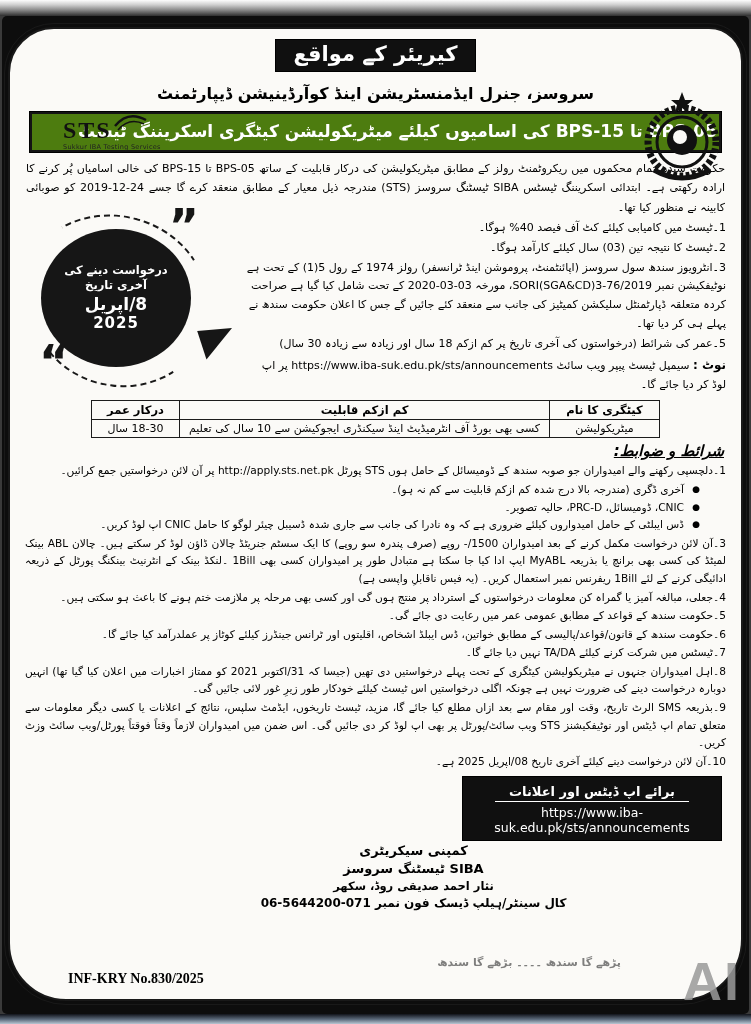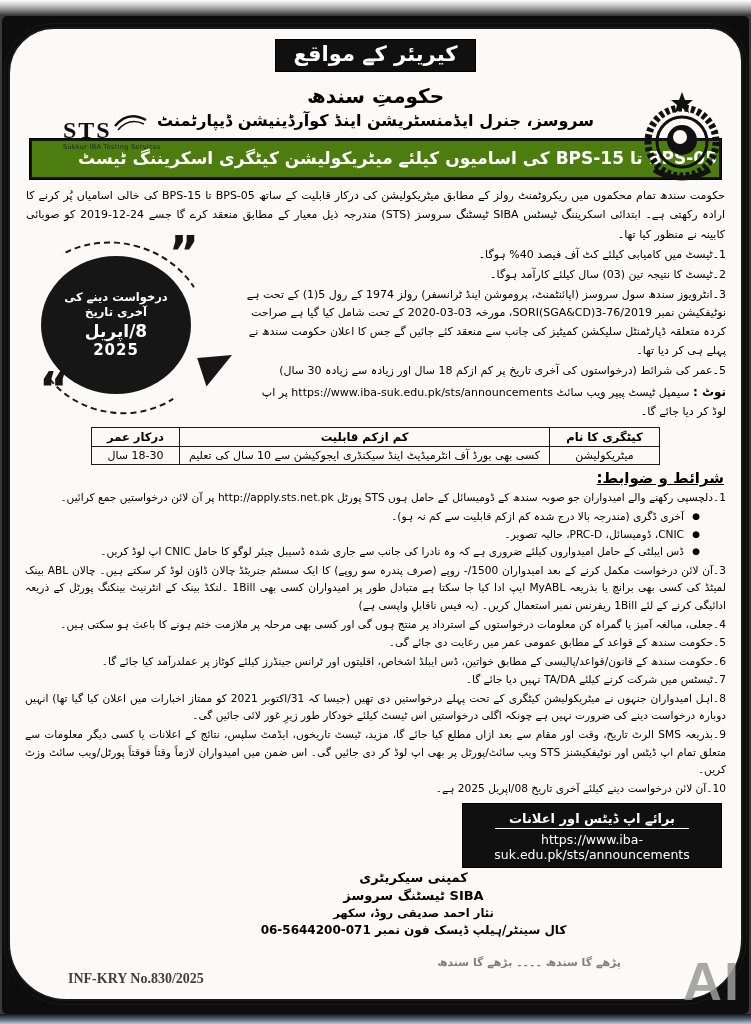--- a/index.html
+++ b/index.html
@@ -82,41 +82,41 @@
 
   
   table.qual{ border-collapse:collapse; margin:6px auto 4px; direction:rtl; clear:both; }
   table.qual th, table.qual td{ border:1.4px solid #1c1c1c; font-size:11px; padding:2px 7px;
     text-align:center; background:#fbfaf7; }
   table.qual th{ font-weight:bold; font-size:11.5px; }
   .col-cat{ width:110px; } .col-qual{ width:370px; } .col-age{ width:88px; }
 
   
   .terms-heading{ font-size:15px; font-weight:bold; text-align:right; margin:3px 2px 2px;
-    text-decoration:underline; }
+    text-decoration:underline;font-style:italic; }
   .terms{ font-size:10.6px; line-height:1.66; }
   .terms .tm{ margin:1px 0; text-align:justify; }
   .terms .bullet{ margin:0 26px 0 0; text-align:right; position:relative; padding-right:16px; }
   .terms .bullet::before{ content:"●"; position:absolute; right:0; top:1px; font-size:9px; }
 
   
   .updates-box{ width:260px; margin:6px 4px 2px auto; background:#101010; color:#fff;
     text-align:center; padding:4px 6px 5px; border:1px solid #000; direction:rtl; }
   .updates-box .lbl{ display:inline-block; font-size:13px; font-weight:bold;
     border-bottom:1px solid #fff; padding:0 14px 2px; }
   .updates-box .url{ display:block; font-size:12.5px; margin-top:3px; direction:ltr; }
 
   
   .signature{ text-align:center; margin:2px auto 0; transform:translateX(38px); direction:rtl; }
   .signature .s1{ font-size:13px; font-weight:bold; }
   .signature .s2{ font-size:13px; font-weight:bold; margin-top:3px; }
   .signature .s3{ font-size:11.5px; font-weight:bold; margin-top:3px; }
   .signature .s4{ font-size:12px; font-weight:bold; margin-top:3px; }
   .inf-no{ position:absolute; left:58px; bottom:12px; font-family:"Liberation Serif", serif;
-    font-weight:bold; font-size:14px; color:#404040; }
+    font-weight:bold; font-size:14px; color:#000000; }
   .slogan{ position:absolute; right:120px; bottom:30px; font-size:11px; font-weight:bold;
     color:#555; opacity:.75; direction:rtl; }
   .watermark{ position:absolute; right:8px; bottom:2px; font-size:54px; font-weight:bold;
     color:#9a9a9a; opacity:.85; font-family:"Liberation Sans", sans-serif; z-index:3;
     letter-spacing:2px; }
 </style>
 </head>
 <body>
 
 <div class="metal-top"></div>
@@ -140,21 +140,20 @@
         <svg width="84" height="96" viewBox="0 0 84 96">
           <polygon points="42,2 45,10 53,10 47,15 49,23 42,18 35,23 37,15 31,10 39,10" fill="#111"></polygon>
           <circle cx="42" cy="52" r="34" fill="none" stroke="#111" stroke-width="7" stroke-dasharray="4 2.5"></circle>
           <circle cx="42" cy="52" r="25" fill="none" stroke="#111" stroke-width="3"></circle>
           <circle cx="42" cy="50" r="15" fill="#111"></circle>
           <circle cx="40" cy="47" r="7" fill="#fbfaf7"></circle>
           <path d="M14 80 Q42 96 70 80" fill="none" stroke="#111" stroke-width="5"></path>
         </svg>
       </div>
 
-      <div class="govt-title rtl">حکومتِ سندھ</div>
       <div class="dept-title rtl">سروسز، جنرل ایڈمنسٹریشن اینڈ کوآرڈینیشن ڈیپارٹمنٹ</div>
     </div>
 
     <div class="banner">BPS-05 تا BPS-15 کی اسامیوں کیلئے میٹریکولیشن کیٹگری اسکریننگ ٹیسٹ</div>
 
     <p class="intro rtl">حکومت سندھ تمام محکموں میں ریکروٹمنٹ رولز کے مطابق میٹریکولیشن کی درکار قابلیت کے ساتھ BPS-05 تا BPS-15 کی خالی اسامیاں پُر کرنے کا ارادہ رکھتی ہے۔ ابتدائی اسکریننگ ٹیسٹس SIBA ٹیسٹنگ سروسز (STS) مندرجہ ذیل معیار کے مطابق منعقد کرے گا جسے 24-12-2019 کو صوبائی کابینہ نے منظور کیا تھا۔</p>
 
     <div class="bubble-wrap">
       <span class="arc1"></span>
       <span class="arc2"></span>

